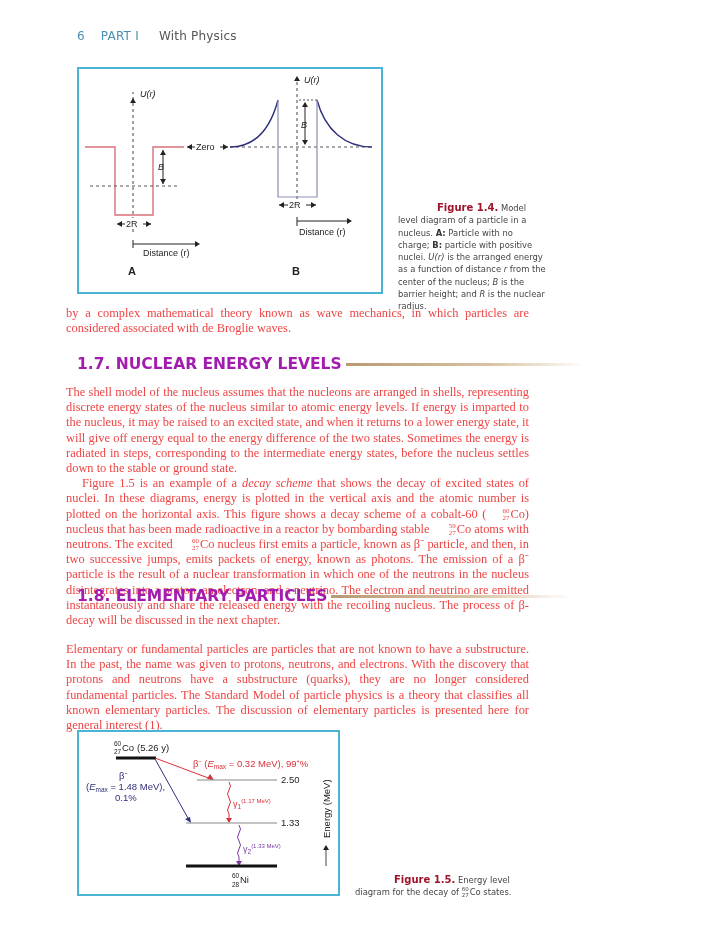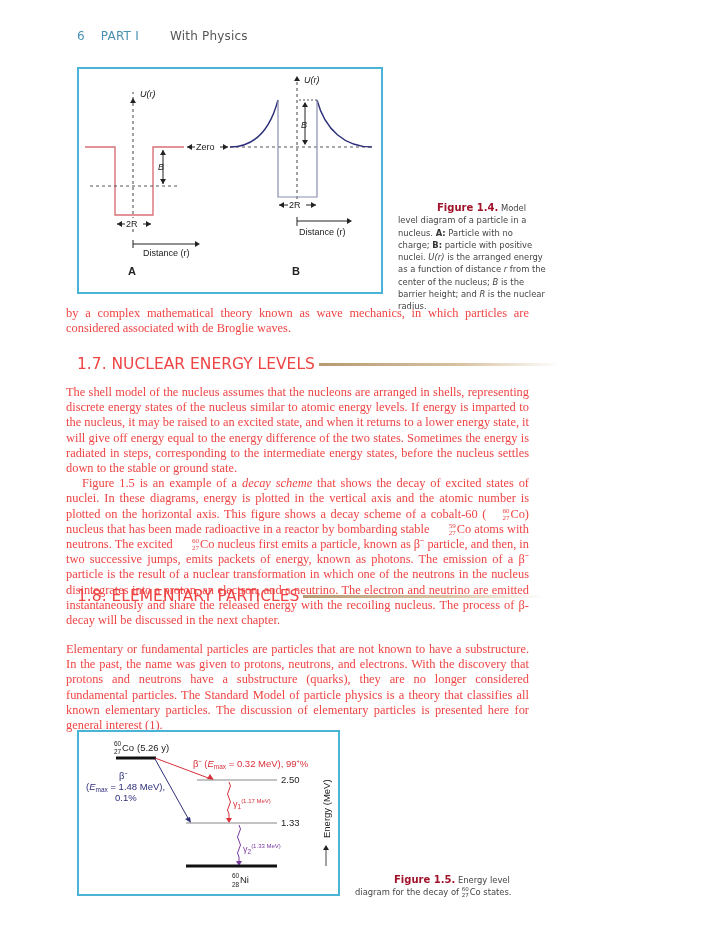--- a/index.html
+++ b/index.html
@@ -1,29 +1,29 @@
 <!DOCTYPE html>
 <html><head>
 <meta charset="utf-8">
 <style>
   html, body { margin:0; padding:0; background:#ffffff; }
   body { width:727px; height:942px; position:relative; overflow:hidden; font-family:"Liberation Serif", serif; color:#2a2a2a; }
   .abs { position:absolute; }
   .runhead { left:77px; top:29px; font-family:"DejaVu Sans", sans-serif; font-size:12px; color:#555; letter-spacing:0.2px; }
   .runhead .num, .runhead .part { color:#4a90b0; }
   .runhead .num { margin-right:12px; }
-  .runhead .part { margin-right:27px; }
+  .runhead .part { margin-right:16px; }
   .frame { border:2px solid #49b4d6; box-sizing:border-box; background:#fff; }
   .caption { font-family:"DejaVu Sans", sans-serif; font-size:8.4px; line-height:12.3px; color:#444; }
   .caption .figlbl { color:#a0132a; font-weight:bold; font-size:10px;margin-left:39px; }
   .caption b { color:#333; }
   .body-text { left:66px; width:463px; font-size:12.4px; line-height:15.2px; text-align:justify; color:#ef4444; }
   .body-text p { margin:0; }
   .indent { text-indent:16px; }
-  .heading { left:77px; font-family:"DejaVu Sans", sans-serif; font-weight:normal; font-size:15.5px; color:#ef4444; display:flex; align-items:center; white-space:nowrap; }
+  .heading { left:77px; font-family:"DejaVu Sans", sans-serif; font-weight:bold; font-size:15.5px; color:#a21caf; display:flex; align-items:center; white-space:nowrap; }
   .heading .rule { height:3px; width:240px; margin-left:4px; background:linear-gradient(to right, #b79a73 0%, #d9c3a3 60%, rgba(255,255,255,0) 100%); }
   .iso { display:inline-block; vertical-align:middle; line-height:7px; font-size:7px; text-align:right; margin-right:1px; }
   svg text { font-family:"Liberation Sans", sans-serif; }
 </style>
 </head>
 <body>
 
 <div class="abs runhead">
   <span class="num">6</span>
   <span class="part">PART I</span>

